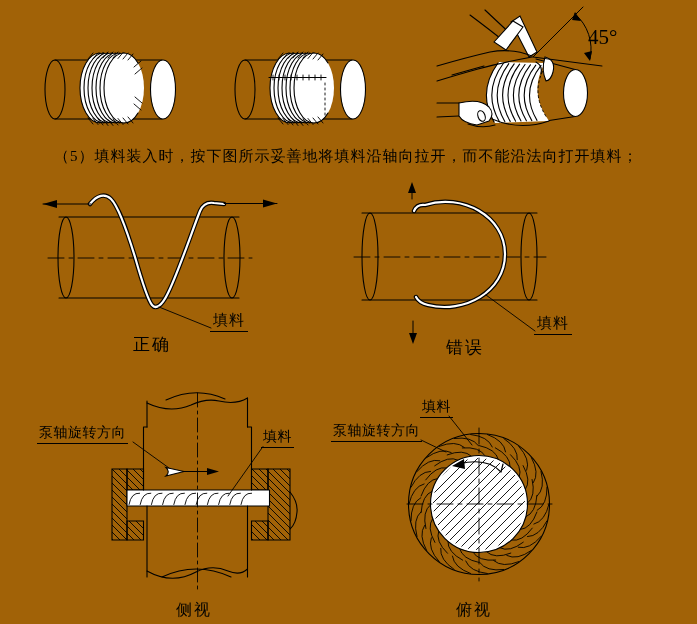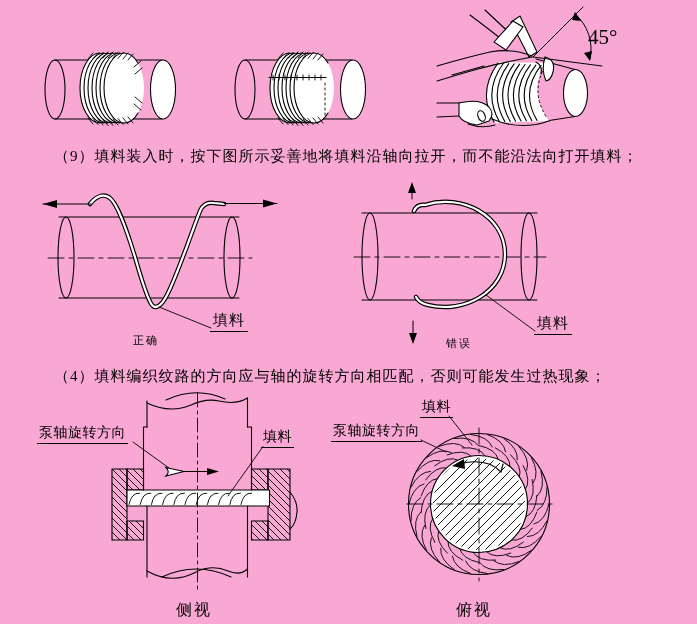--- a/index.html
+++ b/index.html
@@ -1,21 +1,21 @@
 <!DOCTYPE html>
 <html><head>
 <meta charset="utf-8">
 <style>
   html,body{margin:0;padding:0;background:#fff;}
-  #page{position:relative;width:697px;height:624px;background:#f9a8d4;overflow:hidden;
+  #page{position:relative;width:697px;height:624px;background:#a16207;overflow:hidden;
         font-family:"Liberation Serif","DejaVu Serif",serif;color:#000;}
   svg{position:absolute;left:0;overflow:visible;}
   .inktext{position:absolute;white-space:nowrap;color:#000;}
   .body-line{font-size:15px;letter-spacing:1px;}
-  .cap{font-size:11px;letter-spacing:2px;}
+  .cap{font-size:17px;letter-spacing:2px;}
   .cap-sm{font-size:16px;letter-spacing:2px;font-family:Liberation Mono, monospace;}
   .lbl{font-size:15px;letter-spacing:1px;border-bottom:1px solid #000;padding:0 3px 1px 3px;}
   .lbl-sm{font-size:14px;letter-spacing:0.5px;border-bottom:1px solid #000;padding:0 2px 1px 2px;}
   path,line,ellipse,circle,rect,polyline{vector-effect:non-scaling-stroke;}
   text{font-family:"Liberation Serif","DejaVu Serif",serif;}
 </style>
 </head>
 <body>
 
 <div id="page">
@@ -76,21 +76,21 @@
       <g>
         <path stroke-width="1" d="M533,57 L583,7 M533,57 L602,66"></path>
         <path stroke-width="1" d="M575,14 A46,46 0 0 1 590,59"></path>
         <polygon points="575,12 581,21 572,20" fill="#000" stroke="none"></polygon>
         <polygon points="590,61 584,53 592,51" fill="#000" stroke="none"></polygon>
         <text x="588" y="44" font-size="21" fill="#000" stroke="none">45°</text>
       </g>
     </g>
   </svg>
 
-  <div class="inktext body-line" style="left:54px;top:147px;">（9）填料装入时，按下图所示妥善地将填料沿轴向拉开，而不能沿法向打开填料；</div>
+  <div class="inktext body-line" style="left:54px;top:147px;">（5）填料装入时，按下图所示妥善地将填料沿轴向拉开，而不能沿法向打开填料；</div>
 
   <svg style="top:185px" width="697" height="175" viewBox="0 185 697 175" fill="none" stroke="#000" stroke-width="1.1" stroke-linecap="round">
 
     <g>
       <path d="M59,217 H239 M59,298 H239"></path>
       <path d="M66,217 A8,40.5 0 0 0 66,298 M66,217 A8,40.5 0 0 1 66,298"></path>
       <path d="M232,217 A8,40.5 0 0 0 232,298 M232,217 A8,40.5 0 0 1 232,298"></path>
       <path stroke-width="0.9" stroke-dasharray="16,5,4,5" d="M48,258 H252"></path>
       <path stroke-width="4.5" d="M90,204 C97,195 105,193 111,199 C119,207 127,231 135,257 C141,278 147,299 152,305 C156,310 162,305 167,295 C177,276 191,234 200,211 C203,204 208,202 214,203 L224,204"></path>
       <path stroke="#fff" stroke-width="2.2" d="M90,204 C97,195 105,193 111,199 C119,207 127,231 135,257 C141,278 147,299 152,305 C156,310 162,305 167,295 C177,276 191,234 200,211 C203,204 208,202 214,203 L224,204"></path>
@@ -116,21 +116,20 @@
       </g>
       <path stroke-width="0.9" d="M486,295 L535,331"></path>
     </g>
   </svg>
 
   <div class="inktext lbl" style="left:210px;top:311px;">填料</div>
   <div class="inktext cap" style="left:133px;top:333px;">正确</div>
   <div class="inktext lbl" style="left:534px;top:314px;">填料</div>
   <div class="inktext cap" style="left:446px;top:336px;">错误</div>
 
-  <div class="inktext body-line" style="left:54px;top:367px;">（4）填料编织纹路的方向应与轴的旋转方向相匹配，否则可能发生过热现象；</div>
 
   <svg style="top:390px" width="697" height="234" viewBox="0 390 697 234" fill="none" stroke="#000" stroke-width="1.1" stroke-linecap="round">
     <defs>
       <pattern id="hatchL" width="7" height="7" patternUnits="userSpaceOnUse">
         <path d="M0,0 L7,7" stroke="#000" stroke-width="0.9"></path>
       </pattern>
       <pattern id="hatchR" width="9" height="9" patternUnits="userSpaceOnUse">
         <path d="M0,9 L9,0" stroke="#000" stroke-width="0.9"></path>
       </pattern>
       <clipPath id="clipShaft">

